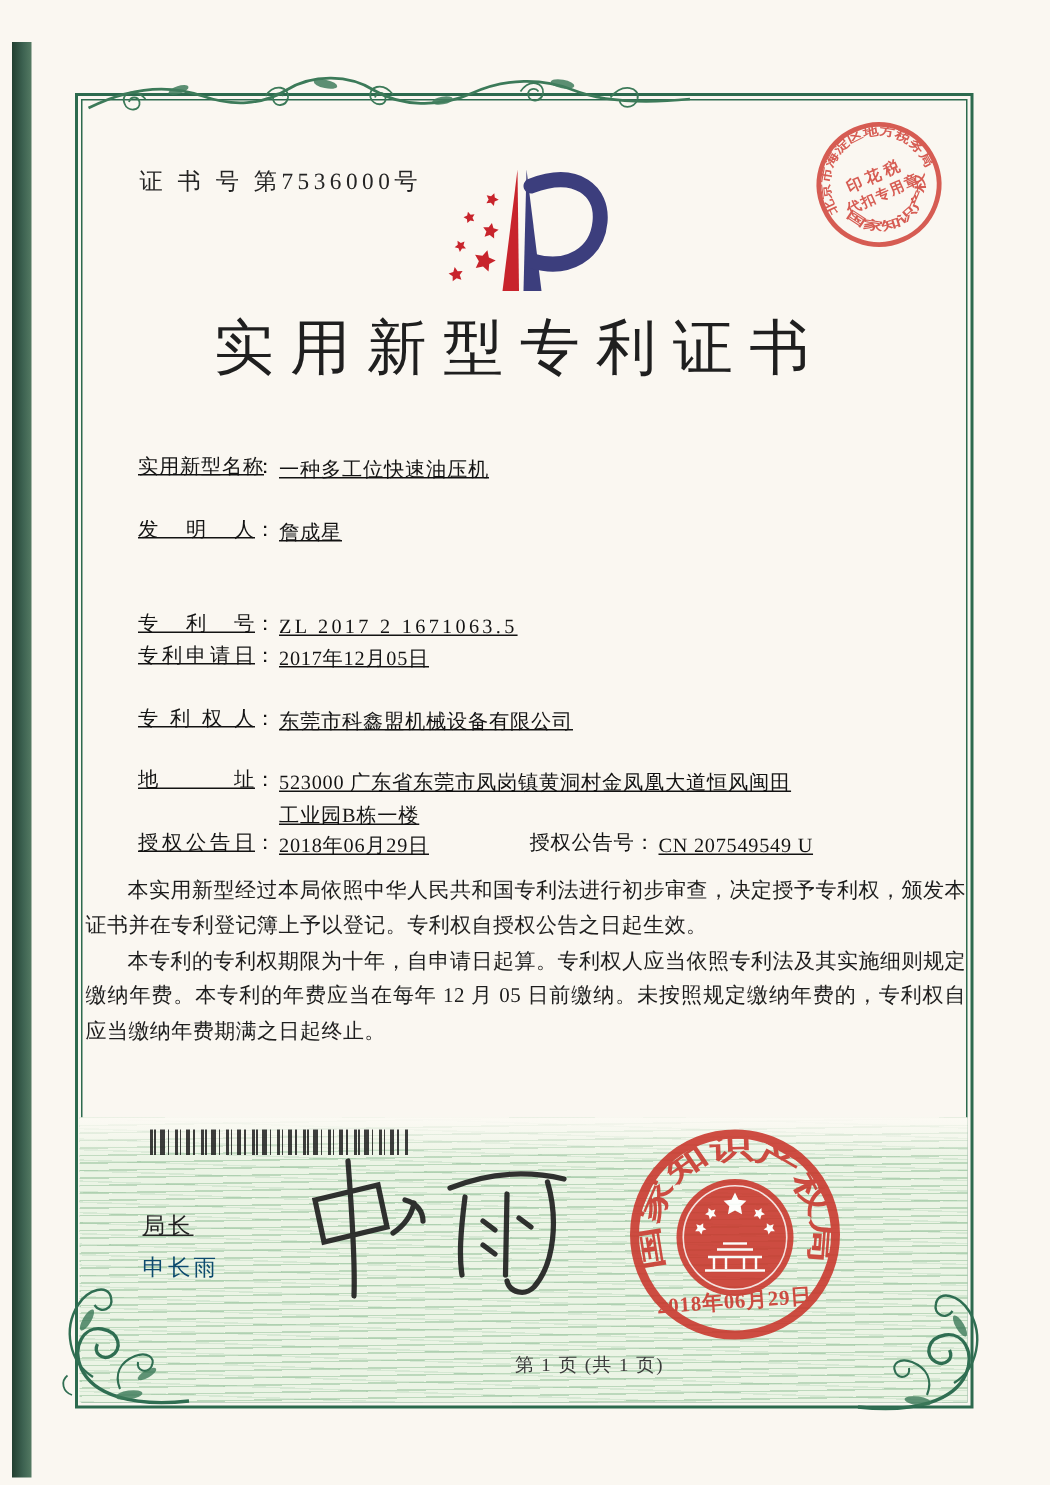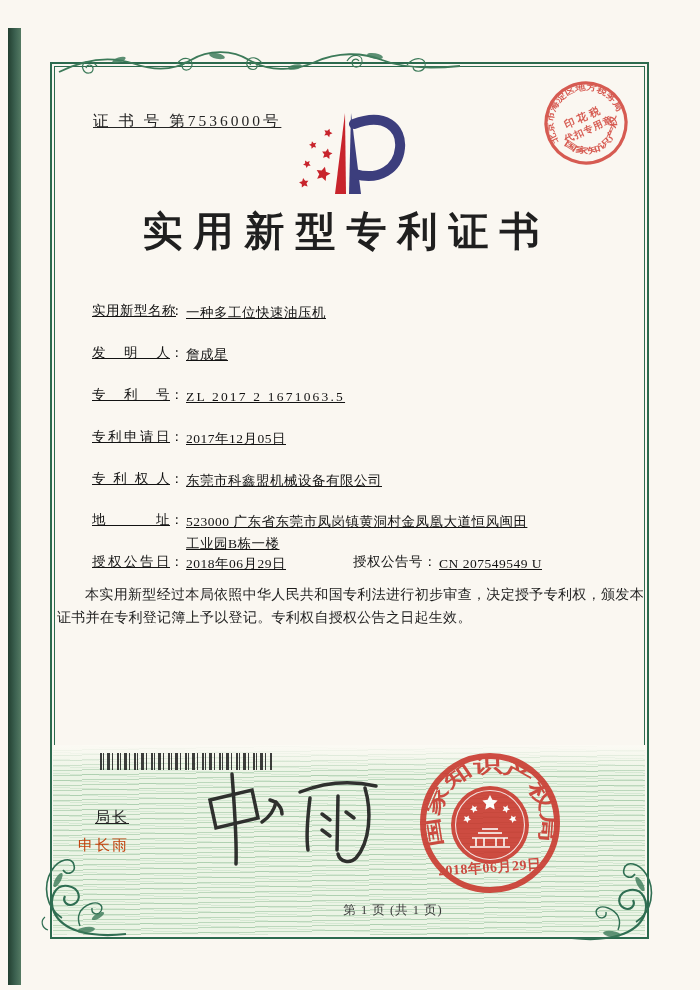--- a/index.html
+++ b/index.html
@@ -29,25 +29,25 @@
     background-color:#ebf4e5;
     background-image:
       repeating-linear-gradient(179deg, rgba(110,170,120,.38) 0 1px, rgba(255,255,255,0) 1px 5px),
       repeating-linear-gradient(2deg, rgba(140,190,150,.22) 0 1px, rgba(255,255,255,0) 1px 7px);
   }
   .band::before{
     content:"";position:absolute;left:0;top:0;right:0;height:28px;
     background:linear-gradient(#fcfaf4, rgba(252,250,244,0));
   }
   .certno{
-    left:93px;top:111px;font-size:15.5px;letter-spacing:3px;color:#242424;white-space:nowrap;text-decoration:underline;
+    left:93px;top:111px;font-size:15.5px;letter-spacing:3px;color:#242424;white-space:nowrap;
   }
   .title{
     left:50px;top:204px;width:593px;text-align:center;
-    font-size:40px;font-weight:bold;letter-spacing:11px;color:#1f1f1f;white-space:nowrap;
+    font-size:40px;font-weight:normal;letter-spacing:11px;color:#1f1f1f;white-space:nowrap;
   }
   .frow{
     position:absolute;left:92px;font-size:13.5px;color:#131313;
     letter-spacing:.5px;white-space:nowrap;
   }
   .flabel{
     display:inline-block;width:78px;
     text-align:justify;text-align-last:justify;text-decoration:underline;
   }
   .fcolon{display:inline-block;width:14px;}
@@ -62,21 +62,21 @@
   .barcode{
     left:100px;top:753px;width:172px;height:17px;
     background:repeating-linear-gradient(90deg,
       #1c1c1c 0 2px, rgba(0,0,0,0) 2px 3px,
       #1c1c1c 3px 4px, rgba(0,0,0,0) 4px 7px,
       #1c1c1c 7px 10px, rgba(0,0,0,0) 10px 12px,
       #1c1c1c 12px 13px, rgba(0,0,0,0) 13px 17px);
     opacity:.85;
   }
   .director-title{left:95px;top:808px;font-size:15px;letter-spacing:2px;color:#222;text-decoration:underline;}
-  .director-name{left:78px;top:836px;font-size:15px;letter-spacing:2px;color:#c2410c;}
+  .director-name{left:95px;top:836px;font-size:15px;letter-spacing:2px;color:#0c4a6e;}
   .footer{
     left:50px;top:902px;width:686px;text-align:center;
     font-size:12.5px;letter-spacing:1px;color:#3a3a3a;
   }
   svg{display:block;}
   svg text{font-family:"Liberation Serif","DejaVu Serif",serif;}
 </style>
 </head>
 <body>
 
@@ -170,41 +170,42 @@
 </svg>
 
 <div class="abs title">实用新型专利证书</div>
 
 <div class="frow" style="top:302px">
   <span class="flabel">实用新型名称</span><span class="fcolon">：</span><span class="fvalue">一种多工位快速油压机</span>
 </div>
 <div class="frow" style="top:344px">
   <span class="flabel">发明人</span><span class="fcolon">：</span><span class="fvalue">詹成星</span>
 </div>
-<div class="frow" style="top:386px">
+<div class="frow" style="top:407px">
   <span class="flabel">专利号</span><span class="fcolon">：</span><span class="fvalue num">ZL 2017 2 1671063.5</span>
 </div>
 <div class="frow" style="top:428px">
   <span class="flabel">专利申请日</span><span class="fcolon">：</span><span class="fvalue">2017年12月05日</span>
 </div>
 <div class="frow" style="top:470px">
   <span class="flabel">专利权人</span><span class="fcolon">：</span><span class="fvalue">东莞市科鑫盟机械设备有限公司</span>
 </div>
 <div class="frow" style="top:511px">
   <span class="flabel">地址</span><span class="fcolon">：</span><span class="fvalue"><span>523000 广东省东莞市凤岗镇黄洞村金凤凰大道恒风闽田</span><br><span>工业园B栋一楼</span></span>
 </div>
 <div class="frow" style="top:553px">
   <span class="flabel">授权公告日</span><span class="fcolon">：</span><span class="fvalue">2018年06月29日</span>
   <span class="pair2">
     <span>授权公告号</span><span class="fcolon">：</span><span class="fvalue">CN 207549549 U</span>
   </span>
 </div>
 
 <div class="abs bodytext">
   <p>本实用新型经过本局依照中华人民共和国专利法进行初步审查，决定授予专利权，颁发本证书并在专利登记簿上予以登记。专利权自授权公告之日起生效。</p>
+  <p>本专利的专利权期限为十年，自申请日起算。专利权人应当依照专利法及其实施细则规定缴纳年费。本专利的年费应当在每年 12 月 05 日前缴纳。未按照规定缴纳年费的，专利权自应当缴纳年费期满之日起终止。</p>
 </div>
 
 <div class="abs barcode"></div>
 
 <div class="abs director-title">局长</div>
 <div class="abs director-name">申长雨</div>
 
 <svg class="abs" style="left:180px;top:762px" width="220" height="115" viewBox="0 0 220 115">
   <g stroke="#1c1c1c" stroke-width="3.5" fill="none" stroke-linecap="round" opacity=".9">
     <path d="M30,38 L72,28 L78,56 L36,66 Z"></path>

